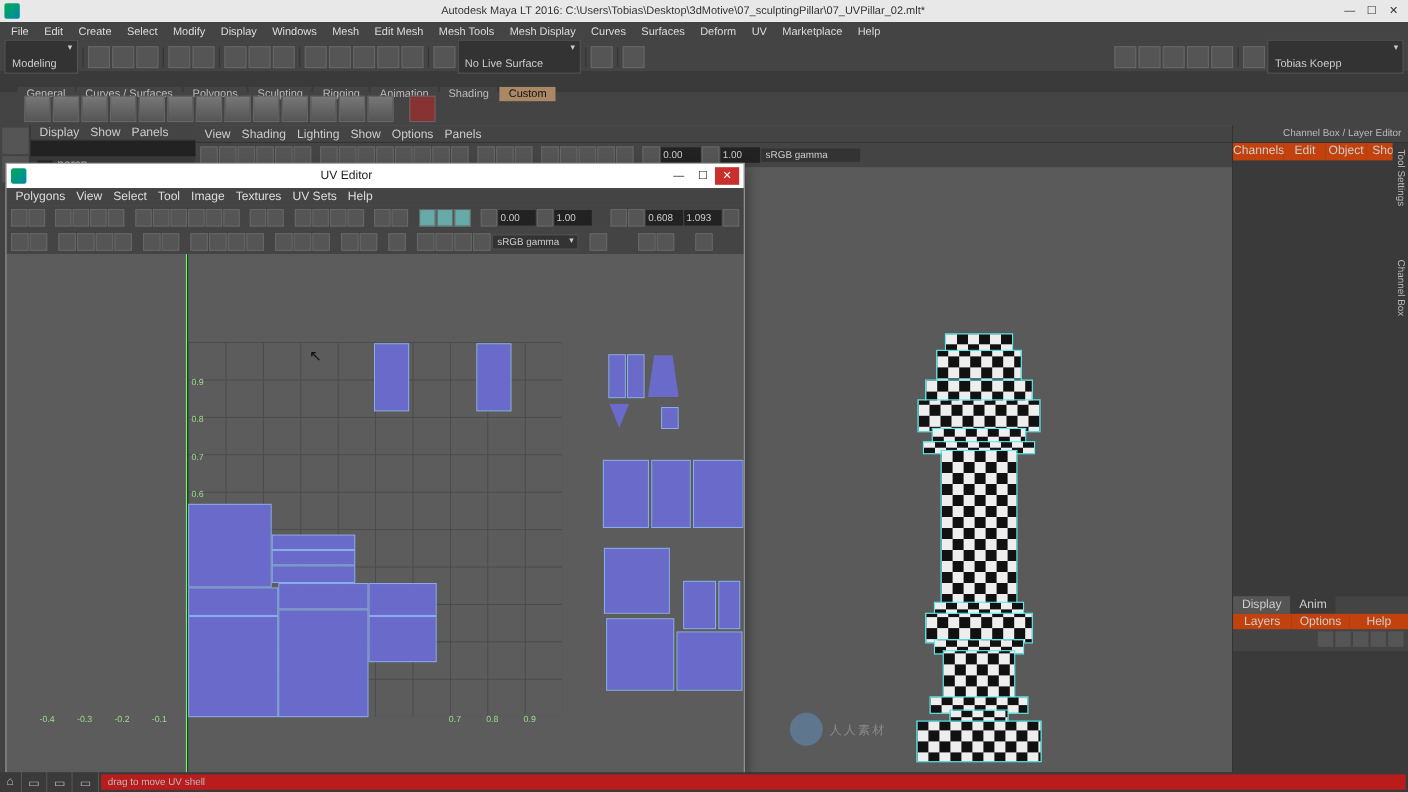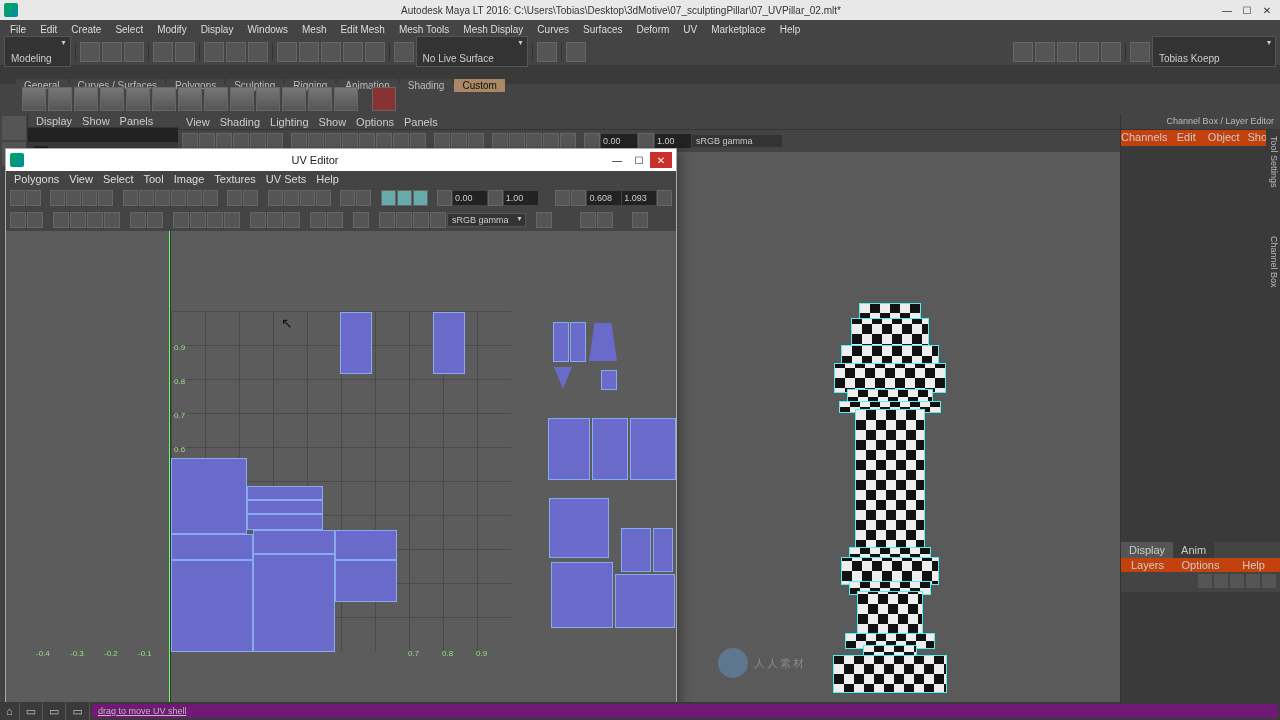--- a/index.html
+++ b/index.html
@@ -93,21 +93,21 @@
 .rightpanel .disp span { padding: 2px 8px; background: #3a3a3a; }
 .rightpanel .disp span.active { background: #555; }
 .rightpanel .layerico { height: 20px; display: flex; justify-content: flex-end; gap: 2px; padding: 2px 4px; }
 .rightpanel .layerico div { width: 14px; height: 14px; background: #555; }
 
 .sidetab { position: absolute; right: 0; top: 140px; width: 14px; writing-mode: vertical-rl; font-size: 9px; padding: 6px 1px; background: #3a3a3a; color: #bbb; }
 
 
 .statusbar { position: absolute; bottom: 0; left: 0; right: 0; height: 18px; background: #3a3a3a; display: flex; align-items: center; font-size: 10px; color: #bbb; }
 .statusbar .seg { padding: 0 6px; border-right: 1px solid #555; height: 100%; display: flex; align-items: center; }
-.statusbar .msg { flex: 1; background: #701a75; margin: 2px; height: 14px; padding: 0 6px; line-height: 14px; font-size: 9px; text-decoration: underline; }
+.statusbar .msg { flex: 1; background: #b91c1c; margin: 2px; height: 14px; padding: 0 6px; line-height: 14px; font-size: 9px; }
 
 
 .wm { position: absolute; left: 540px; bottom: 24px; font-size: 26px; color: rgba(255,255,255,0.28); letter-spacing: 2px; display:flex; align-items:center; gap:6px;}
 .wm .logo { width: 30px; height: 30px; border-radius: 50%; background: rgba(100,160,220,0.4);}
 </style>
 </head>
 <body>
 
 <div class="titlebar">
   <div class="app-icon"></div>

